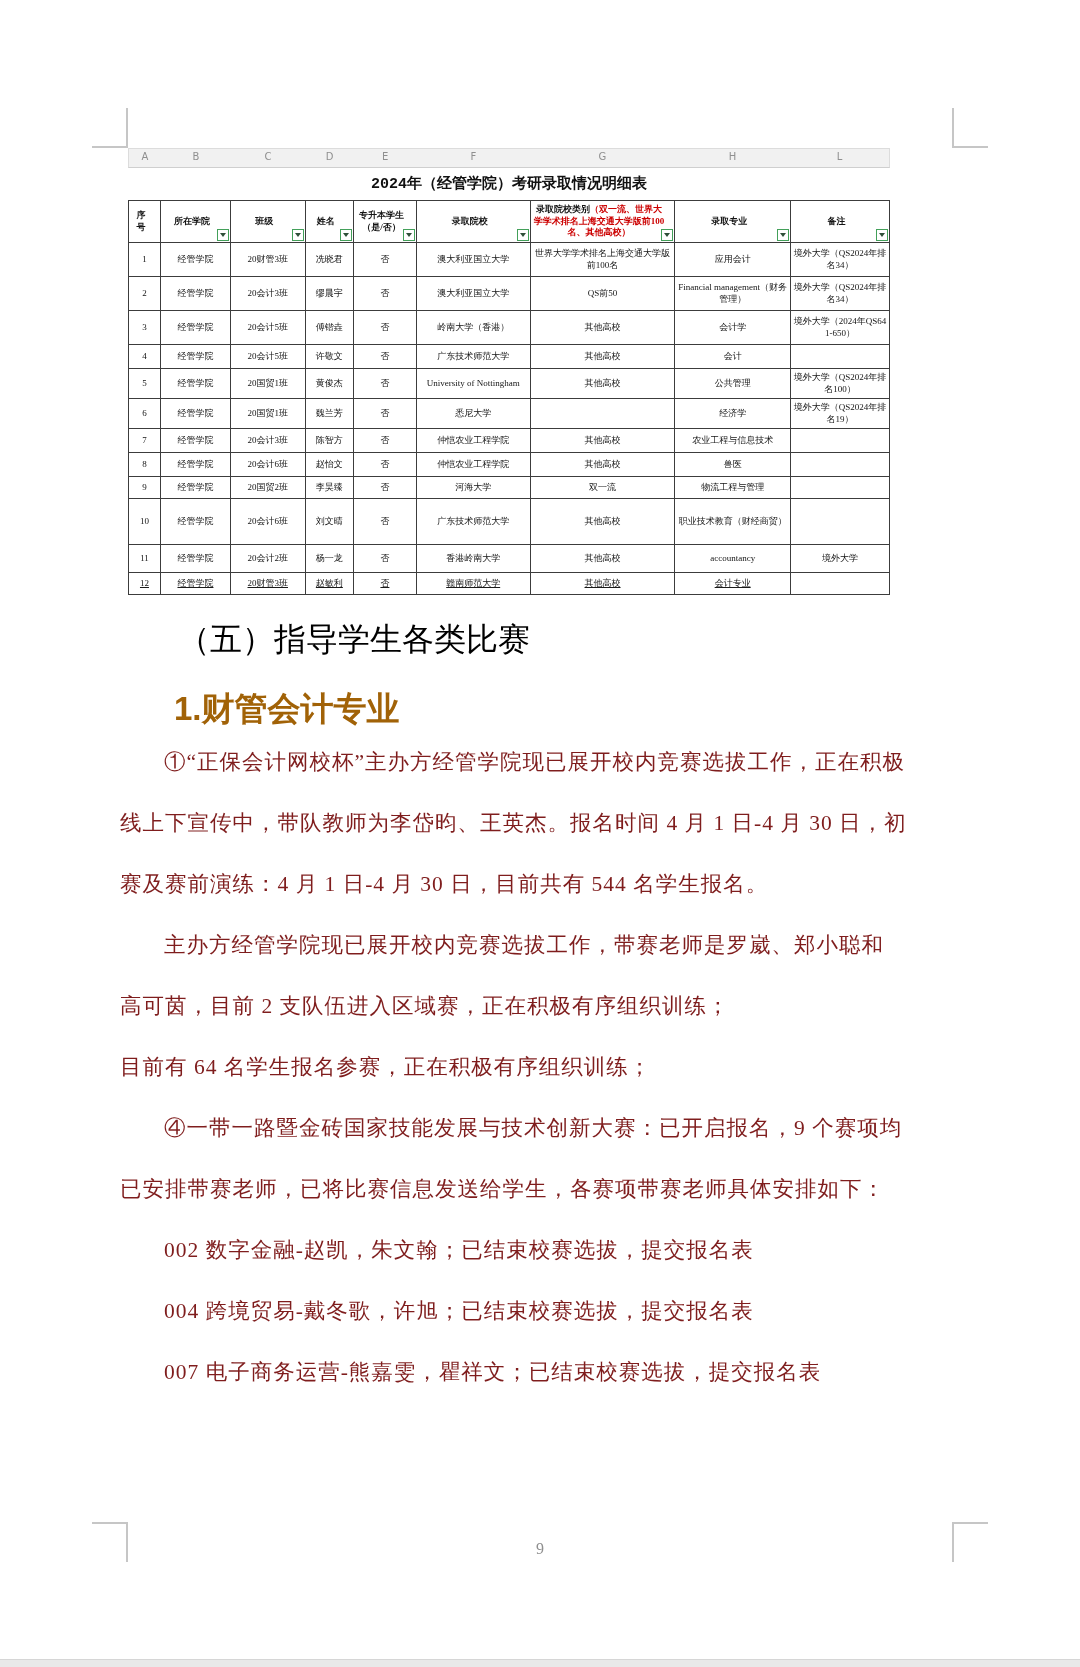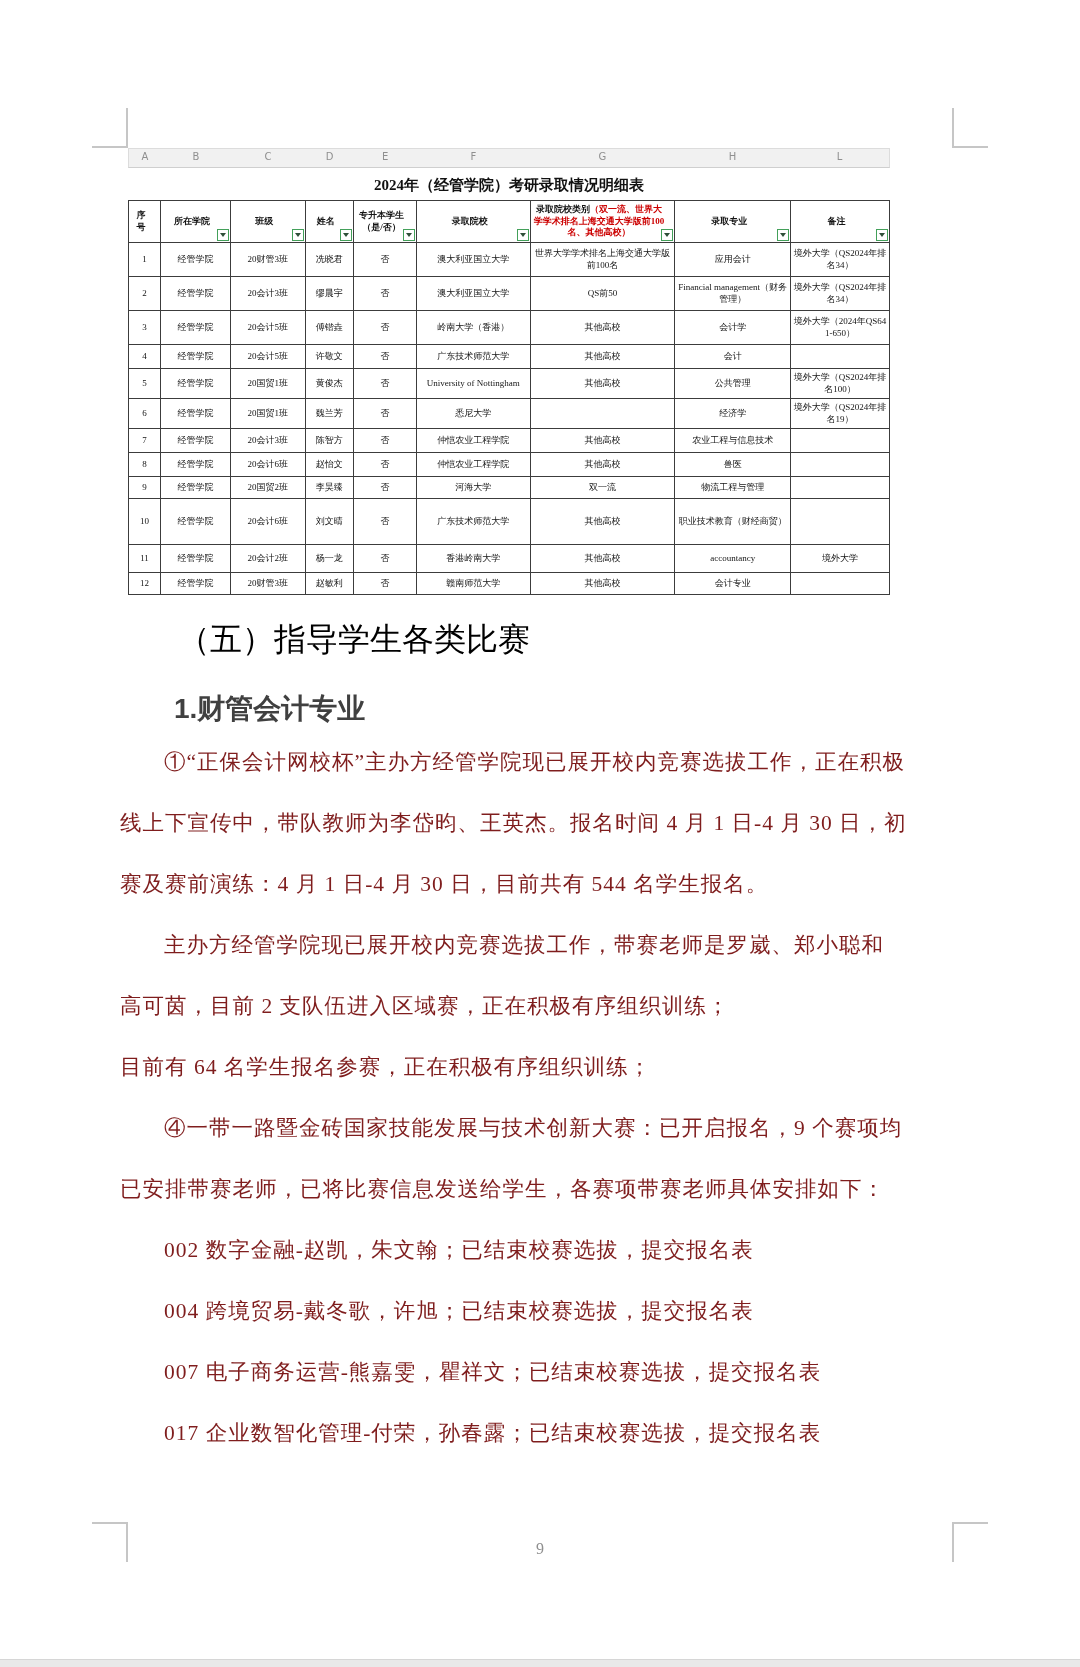--- a/index.html
+++ b/index.html
@@ -12,36 +12,36 @@
   .mark.tr{left:952px;top:108px;border-left:2px solid #c6c6c6;border-bottom:2px solid #c6c6c6;}
   .mark.bl{left:92px;top:1522px;border-right:2px solid #c6c6c6;border-top:2px solid #c6c6c6;}
   .mark.br{left:952px;top:1522px;border-left:2px solid #c6c6c6;border-top:2px solid #c6c6c6;}
 
   
   .excel{position:absolute;left:128px;top:148px;width:762px;}
   .col-strip{position:relative;height:18px;background:#f1f1f1;border:1px solid #dcdcdc;border-bottom:1px solid #cfcfcf;}
   .col-strip .cl{position:absolute;top:2px;transform:translateX(-50%);font-size:10px;color:#8f8f8f;
                  font-family:"DejaVu Sans",sans-serif;}
   .sheet-title{height:32px;line-height:34px;text-align:center;font-weight:bold;font-size:15px;
-               font-family:Liberation Serif, serif;color:#111;}
+               font-family:Liberation Mono, monospace;color:#111;}
   table.adm{width:100%;border-collapse:collapse;table-layout:fixed;
             font-family:"Liberation Serif","DejaVu Serif",serif;}
   table.adm th,table.adm td{border:1px solid #3c3c3c;text-align:center;vertical-align:middle;
             padding:1px 2px;font-size:9px;line-height:1.3;color:#141414;overflow:hidden;word-break:break-all;}
   table.adm th{font-weight:bold;position:relative;padding:2px 10px 2px 3px;}
   table.adm th .red{color:#cc0000;}
   .fbtn{position:absolute;right:1px;bottom:1px;width:10px;height:10px;background:#fff;
         border:1px solid #43a05a;display:flex;align-items:center;justify-content:center;}
   .fbtn::after{content:"";width:0;height:0;border-left:3px solid transparent;border-right:3px solid transparent;
         border-top:4px solid #2f4f39;}
 
   
   .doc-body{position:absolute;left:120px;top:616px;width:784px;}
   .h1{margin-left:58px;height:46px;line-height:46px;font-size:32px;font-weight:normal;color:#000;}
-  .h2{margin-top:24px;margin-left:54px;height:46px;line-height:46px;font-size:28px;font-weight:bold;color:#404040;}
+  .h2{margin-top:24px;margin-left:54px;height:46px;line-height:46px;font-size:33px;font-weight:bold;color:#a16207;}
   .bline{height:61px;line-height:61px;font-size:21.5px;letter-spacing:1px;color:#7f1d1d;white-space:nowrap;
          font-family:"Liberation Serif","DejaVu Serif",serif;}
   .bline.ind{padding-left:44px;}
 
   .page-num{position:absolute;left:0;top:1540px;width:1080px;text-align:center;
             font-size:16px;color:#8f8f8f;font-family:"Liberation Serif","DejaVu Serif",serif;}
   .bottom-strip{position:absolute;left:0;top:1659px;width:1080px;height:8px;background:#e9e9e9;
             border-top:1px solid #d6d6d6;}
 </style>
 </head>
@@ -207,21 +207,21 @@
             <td>11</td>
             <td>经管学院</td>
             <td>20会计2班</td>
             <td>杨一龙</td>
             <td>否</td>
             <td>香港岭南大学</td>
             <td>其他高校</td>
             <td>accountancy</td>
             <td>境外大学</td>
           </tr>
-          <tr style="height: 22px;">
+          <tr style="height: 22px; text-decoration: underline;">
             <td>12</td>
             <td>经管学院</td>
             <td>20财管3班</td>
             <td>赵敏利</td>
             <td>否</td>
             <td>赣南师范大学</td>
             <td>其他高校</td>
             <td>会计专业</td>
             <td></td>
           </tr>
@@ -237,19 +237,18 @@
         <div class="bline">线上下宣传中，带队教师为李岱昀、王英杰。报名时间 4 月 1 日-4 月 30 日，初</div>
         <div class="bline">赛及赛前演练：4 月 1 日-4 月 30 日，目前共有 544 名学生报名。</div>
         <div class="bline ind">主办方经管学院现已展开校内竞赛选拔工作，带赛老师是罗崴、郑小聪和</div>
         <div class="bline">高可茵，目前 2 支队伍进入区域赛，正在积极有序组织训练；</div>
         <div class="bline">目前有 64 名学生报名参赛，正在积极有序组织训练；</div>
         <div class="bline ind">④一带一路暨金砖国家技能发展与技术创新大赛：已开启报名，9 个赛项均</div>
         <div class="bline">已安排带赛老师，已将比赛信息发送给学生，各赛项带赛老师具体安排如下：</div>
         <div class="bline ind">002 数字金融-赵凯，朱文翰；已结束校赛选拔，提交报名表</div>
         <div class="bline ind">004 跨境贸易-戴冬歌，许旭；已结束校赛选拔，提交报名表</div>
         <div class="bline ind">007 电子商务运营-熊嘉雯，瞿祥文；已结束校赛选拔，提交报名表</div>
-        <div class="bline ind">017 企业数智化管理-付荣，孙春露；已结束校赛选拔，提交报名表</div>
       </div>
   </div>
 
   <div class="page-num">9</div>
   <div class="bottom-strip"></div>
 </div>
 
 </body></html>

